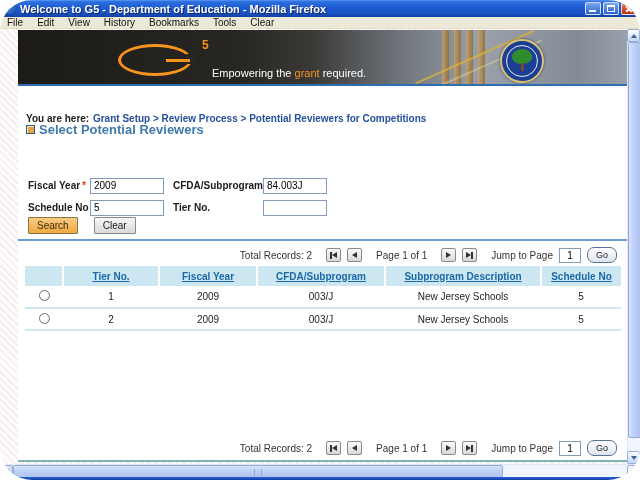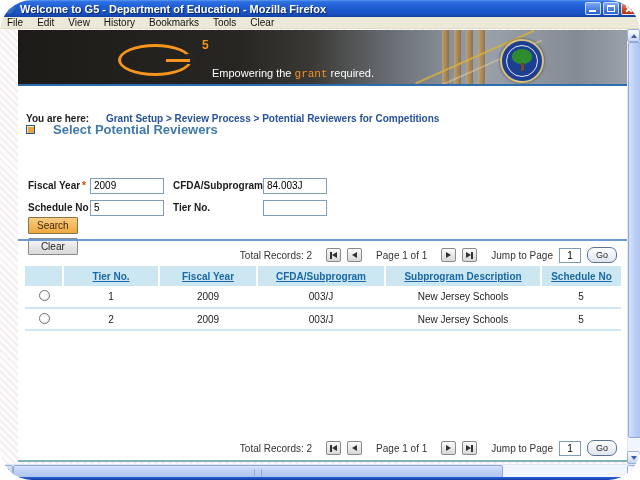--- a/index.html
+++ b/index.html
@@ -40,59 +40,59 @@
   
   .banner { position:absolute; left:0; top:0; width:609px; height:56px; overflow:hidden;
     border-bottom:2px solid #2e6cab;
     background:linear-gradient(90deg,#1d1b18 0%,#282622 36%,#393834 48%,#6c7178 62%,#9aa1ab 76%,#848b95 92%,#99a0aa 100%); }
   .g-ellipse { position:absolute; left:100px; top:14px; width:74px; height:32px;
     border:3px solid #f7941d; border-radius:50%; }
   .g-gap { position:absolute; left:168px; top:24px; width:10px; height:10px; background:#282622; }
   .g-bar { position:absolute; left:148px; top:29px; width:24px; height:3px; background:#f7941d; }
   .g-five { position:absolute; left:184px; top:8px; color:#f7941d; font-size:12px; font-weight:bold; }
   .tagline { position:absolute; left:194px; top:37px; font-size:11px; color:#fff; white-space:nowrap; }
-  .tagline .hl { color:#f7941d;font-family:Liberation Mono, monospace; }
+  .tagline .hl { color:#f7941d; }
   .shelfbar { position:absolute; top:0; width:7px; height:56px; background:linear-gradient(90deg,#caa266,#8d6c38); opacity:.85; }
   .gold-line { position:absolute; left:392px; top:26px; width:130px; height:2px; background:#d8b23c; transform:rotate(-24deg); opacity:.8; }
   .gold-line2 { position:absolute; left:380px; top:40px; width:150px; height:2px; background:#e6cf9a; transform:rotate(-24deg); opacity:.5; }
   .seal { position:absolute; left:482px; top:9px; width:44px; height:44px; border-radius:50%;
     background:#1c3f94; border:2px solid #d9c27a; box-shadow:0 0 3px rgba(0,0,0,.5); }
   .seal-ring { position:absolute; left:4px; top:4px; width:32px; height:32px; border-radius:50%; border:1px solid #e8e8f4; }
   .seal-tree { position:absolute; left:10px; top:8px; width:20px; height:15px; border-radius:50% 50% 45% 45%; background:#2e8b2e; }
   .seal-trunk { position:absolute; left:19px; top:22px; width:3px; height:8px; background:#7a4a1f; }
 
   
   .navbar { position:absolute; left:0; top:58px; width:609px; height:20px; background:#5e90bf;
     display:flex; align-items:center; padding-left:24px; gap:19px; }
   .nav-item { color:#fff; font-size:11px; font-weight:bold; text-shadow:0 1px 1px rgba(0,0,0,.45);
     white-space:nowrap; cursor:pointer; }
 
   
   .breadcrumb { position:absolute; left:8px; top:83px; font-size:10px; font-weight:bold; white-space:nowrap; }
   .breadcrumb .pre { color:#222; }
-  .breadcrumb .path { color:#26519d; margin-left:14px; cursor:pointer; }
-  .heading-row { position:absolute; left:8px; top:92px; display:flex; align-items:center; gap:18px;justify-content:center; }
+  .breadcrumb .path { color:#26519d; margin-left:1px; cursor:pointer; }
+  .heading-row { position:absolute; left:8px; top:92px; display:flex; align-items:center; gap:4px;justify-content:center; }
   .heading-icon { width:9px; height:9px; border:1px solid #2a5a8a; background:#e8a33d;
     box-shadow:inset 1px 1px 0 rgba(255,255,255,.7); }
   .heading { font-size:13px; font-weight:bold; color:#4079ab; white-space:nowrap; }
   .section-title { position:absolute; left:10px; top:113px; font-size:11px; font-weight:bold; color:#6f6a60; }
   .note { position:absolute; left:10px; top:133px; font-size:10px; color:#333; white-space:nowrap; }
   .note .nl { font-weight:bold; color:#000; margin-right:3px; }
 
   
   .form-row { position:absolute; left:10px; height:17px; display:flex; align-items:center; }
   .form-row.r1 { top:147px; } .form-row.r2 { top:169px; }
   .f-label { font-size:10px; font-weight:bold; color:#1a1a1a; white-space:nowrap; }
   .f-label.c1 { width:62px; } .f-label.c2 { width:90px; }
   .req { color:#e03c00; margin-left:2px; }
   .f-input { height:16px; border:1px solid #7f9db9; font-size:10px; padding:0 3px;
     font-family:"Liberation Sans", sans-serif; background:#fff; }
   .f-input.w1 { width:74px; margin-right:9px; } .f-input.w2 { width:64px; }
 
-  .btn-row { position:absolute; left:10px; top:187px; display:flex; gap:4px;flex-direction:column; }
+  .btn-row { position:absolute; left:10px; top:187px; display:flex; gap:16px; }
   .btn { height:17px; font-size:10px; font-family:"Liberation Sans", sans-serif; cursor:pointer;
     border-radius:1px; padding:0 8px; }
   .btn.search { background:linear-gradient(180deg,#f9cd84,#efa83f); border:1px solid #8a7344; color:#3a2a08; }
   .btn.clear { background:linear-gradient(180deg,#f6f6f6,#d9d9d9); border:1px solid #8a8a8a; color:#222; }
 
   .divider { position:absolute; left:0; top:209px; width:609px; height:2px; background:#6b9bd2; }
 
   
   .pager { position:absolute; left:0; right:10px; height:18px; display:flex; align-items:center;
     justify-content:flex-end; font-size:10px; color:#333; gap:6px; }

